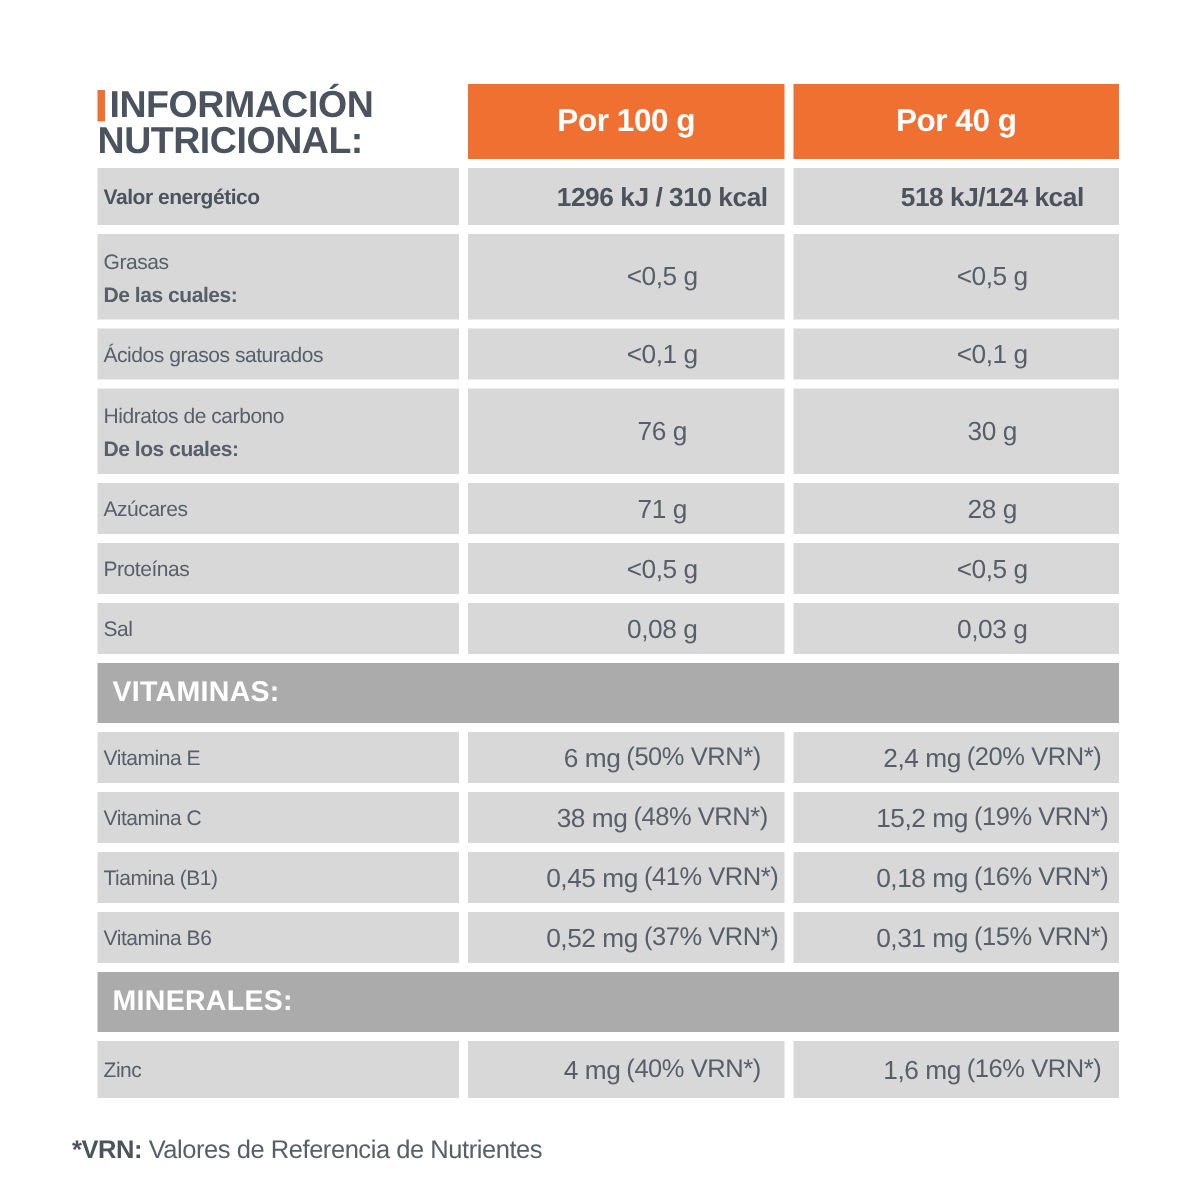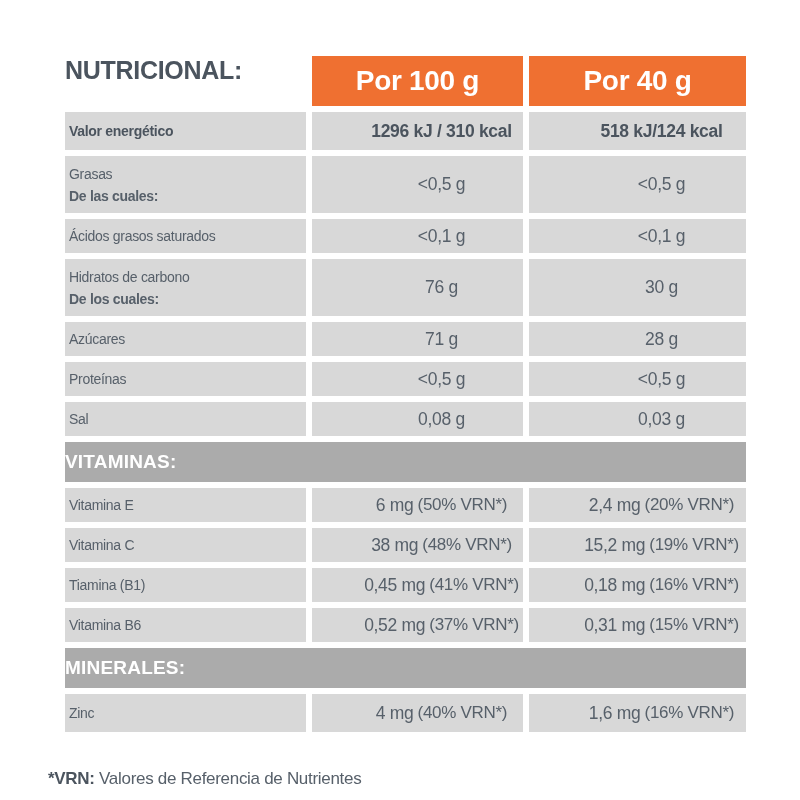--- a/index.html
+++ b/index.html
@@ -45,21 +45,21 @@
   .accent-bar{
     display:inline-block;
     width:5px;
     height:21px;
     background:var(--accent);
     margin-right:3px;
   }
   .col-header{
     background:var(--accent);
     color:#ffffff;
-    font-size:28px;
+    font-size:21px;
     font-weight:bold;
     height:50px;
     display:flex;
     align-items:center;
     justify-content:center;
   }
   
   .cell{
     background:var(--cell);
     min-height:34px;
@@ -91,40 +91,44 @@
   }
   .section-band{
     grid-column:1 / -1;
     background:var(--band);
     color:#ffffff;
     font-size:19px;
     font-weight:bold;
     min-height:40px;
     display:flex;
     align-items:center;
+    padding-left:10px;
     letter-spacing:0.2px;
   }
   .sublabel{font-weight:bold;}
   
   .footnote{
     position:absolute;
     left:48px; top:757px;
     font-size:17px;
-    margin-top:12px;
   }
   .fn-bold{font-weight:bold;color:var(--text-bold);}
   
   .t-row{display:contents;}
 </style>
 </head>
 <body>
 
 <div class="label-table">
   <div class="title-cell">
     <div class="title-line">
+      <span class="accent-bar"></span>
+      <span>INFORMACIÓN</span>
+    </div>
+    <div class="title-line">
       <span>NUTRICIONAL:</span>
     </div>
   </div>
   <div class="col-header">Por 100 g</div>
   <div class="col-header">Por 40 g</div>
 
 <div class="t-row row-bold row-first">
     <div class="cell label-cell">
       <div class="main-label">Valor energético</div>
 

